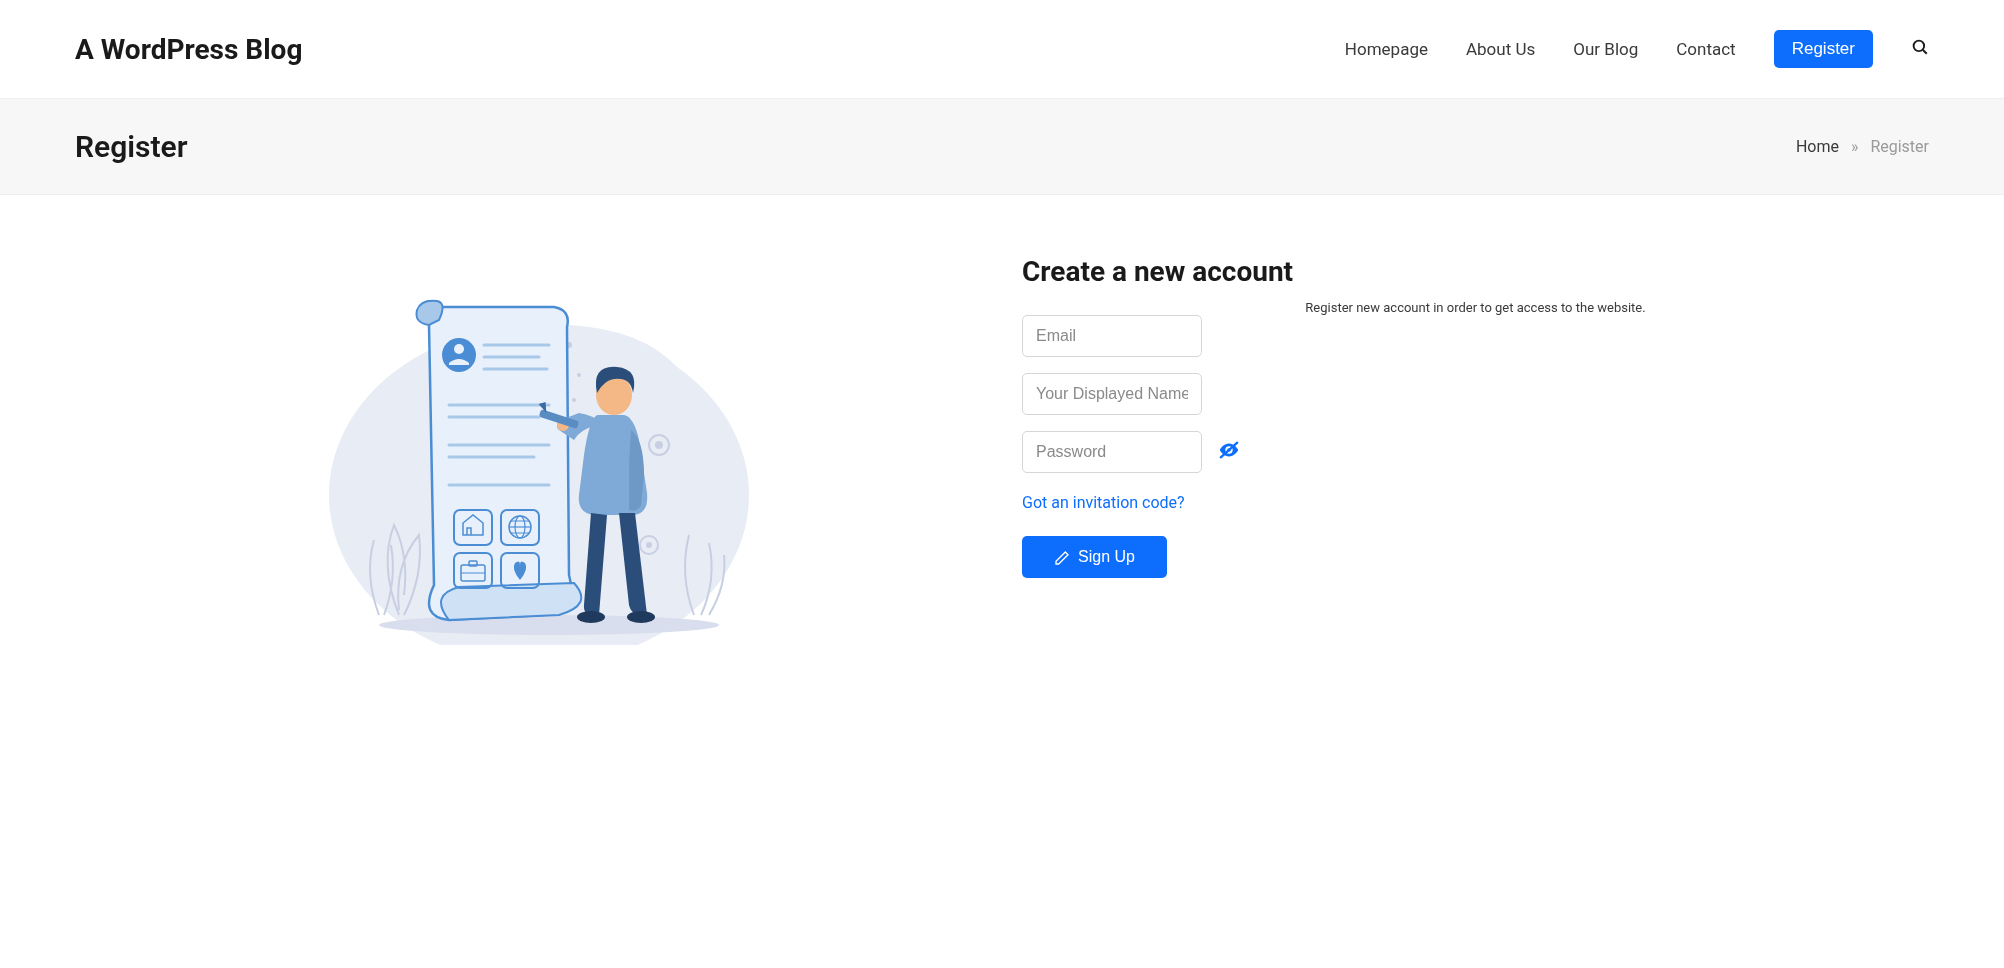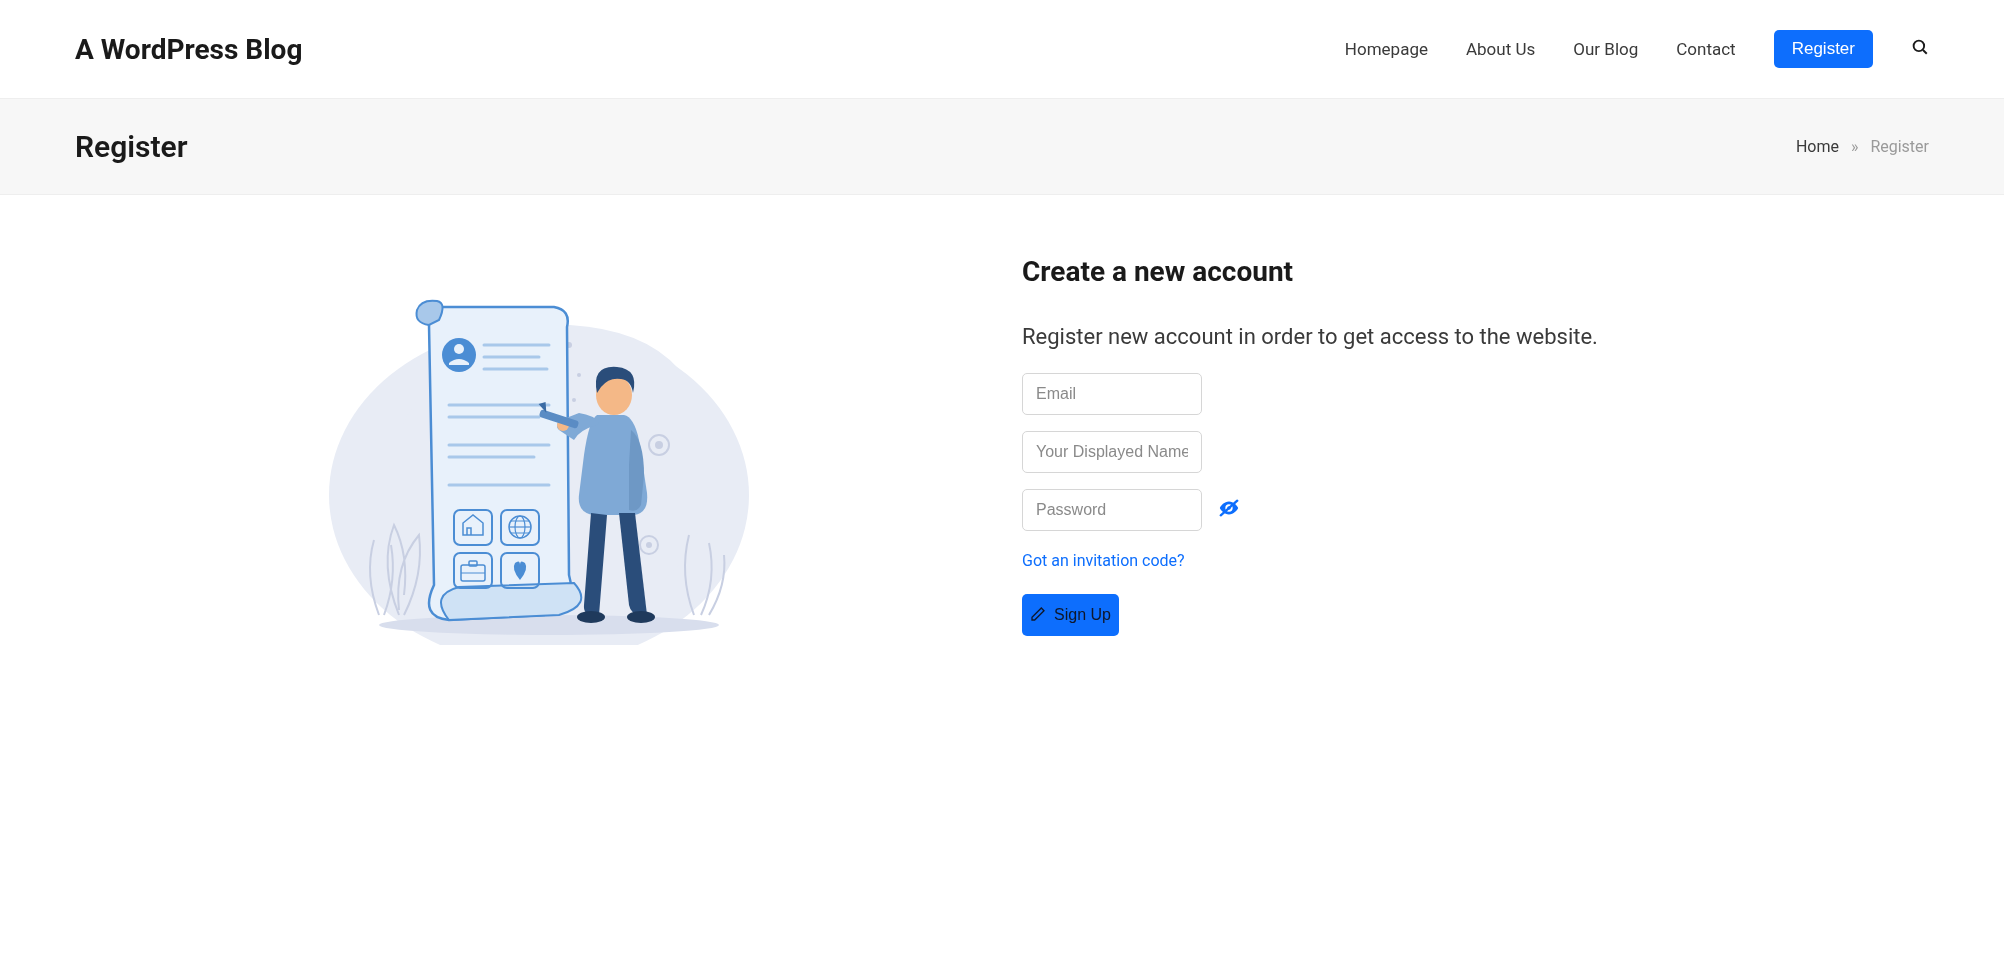--- a/index.html
+++ b/index.html
@@ -85,26 +85,26 @@
     align-items: center;
     justify-content: center;
     min-height: 400px;
   }
   .form-col {
     flex: 1;
   }
   .form-title {
     font-size: 28px;
     font-weight: 700;
-    margin-bottom: 36px;
+    margin-bottom: 12px;
   }
   .form-desc {
-    font-size: 22px;
+    font-size: 13px;
     color: #3a3a3a;
-    margin-bottom: 24px;
+    text-align: center;
   }
   .form-field {
     margin-bottom: 16px;
   }
   .text-input {
     width: 180px;
     padding: 11px 13px;
     font-size: 16px;
     border: 1px solid #d6d6d6;
     border-radius: 5px;
@@ -126,28 +126,28 @@
   .invitation-link {
     display: block;
     color: #0d6efd;
     font-size: 16px;
     text-decoration: none;
     margin: 20px 0 24px 0;
     cursor: pointer;
   }
   .signup-btn {
     background: #0d6efd;
-    color: #0f172a;
+    color: #ffffff;
     border: none;
-    padding: 12px 8px;
+    padding: 12px 32px;
     font-size: 16px;
     border-radius: 5px;
     cursor: pointer;
     display: inline-flex;
-    align-items: flex-start;
+    align-items: flex-end;
     gap: 8px;
   }
   .signup-btn svg {
     width: 16px;
     height: 16px;
   }
 </style>
 </head>
 <body>
 

